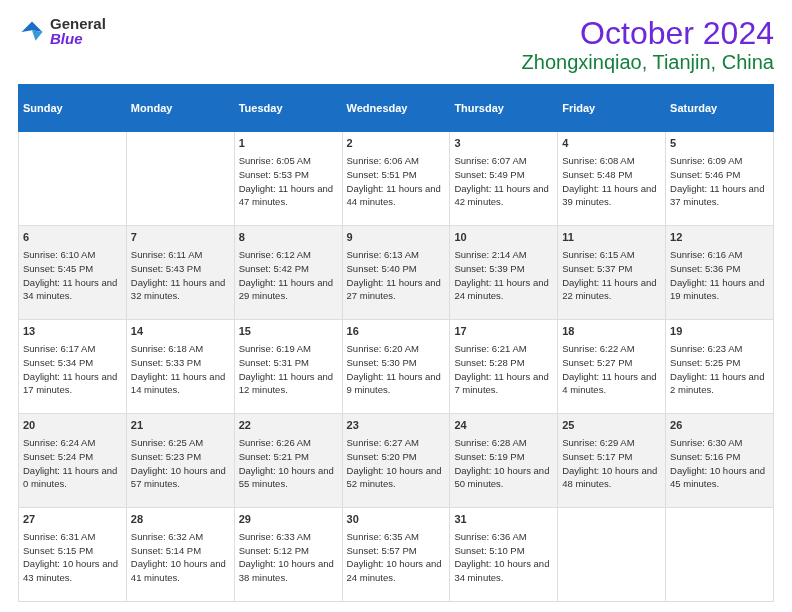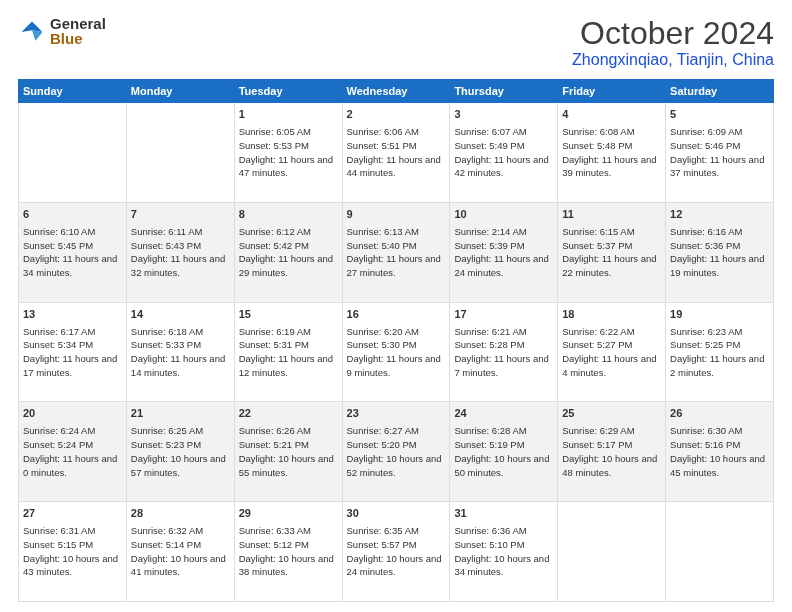--- a/index.html
+++ b/index.html
@@ -34,51 +34,52 @@
       line-height: 1;
     }
     .logo-general {
       font-size: 15px;
       font-weight: bold;
       color: #333;
     }
     .logo-blue {
       font-size: 15px;
       font-weight: bold;
-      color: #a16207;
+      color: #6d28d9;
+      font-style: italic;
     }
     .logo-icon {
       width: 28px;
       height: 28px;
     }
     .title-block {
       text-align: right;
     }
     .month-title {
       font-size: 32px;
       font-weight: 300;
-      color: #404040;
+      color: #6d28d9;
       line-height: 1.1;
     }
     .location {
-      font-size: 16px;
-      color: #1d4ed8;
+      font-size: 20px;
+      color: #15803d;
     }
     .calendar {
       flex: 1;
       border-collapse: collapse;
       width: 100%;
       table-layout: fixed;
     }
     .calendar thead tr th {
       background: #1a6fc4;
       color: #fff;
       font-size: 11px;
       font-weight: bold;
-      padding: 5px 4px;
+      padding: 17px 4px;
       text-align: left;
       border: 1px solid #1a6fc4;
     }
     .calendar tbody tr {
       background: #fff;
     }
     .calendar tbody tr:nth-child(even) {
       background: #f2f2f2;
     }
     .calendar tbody td {

